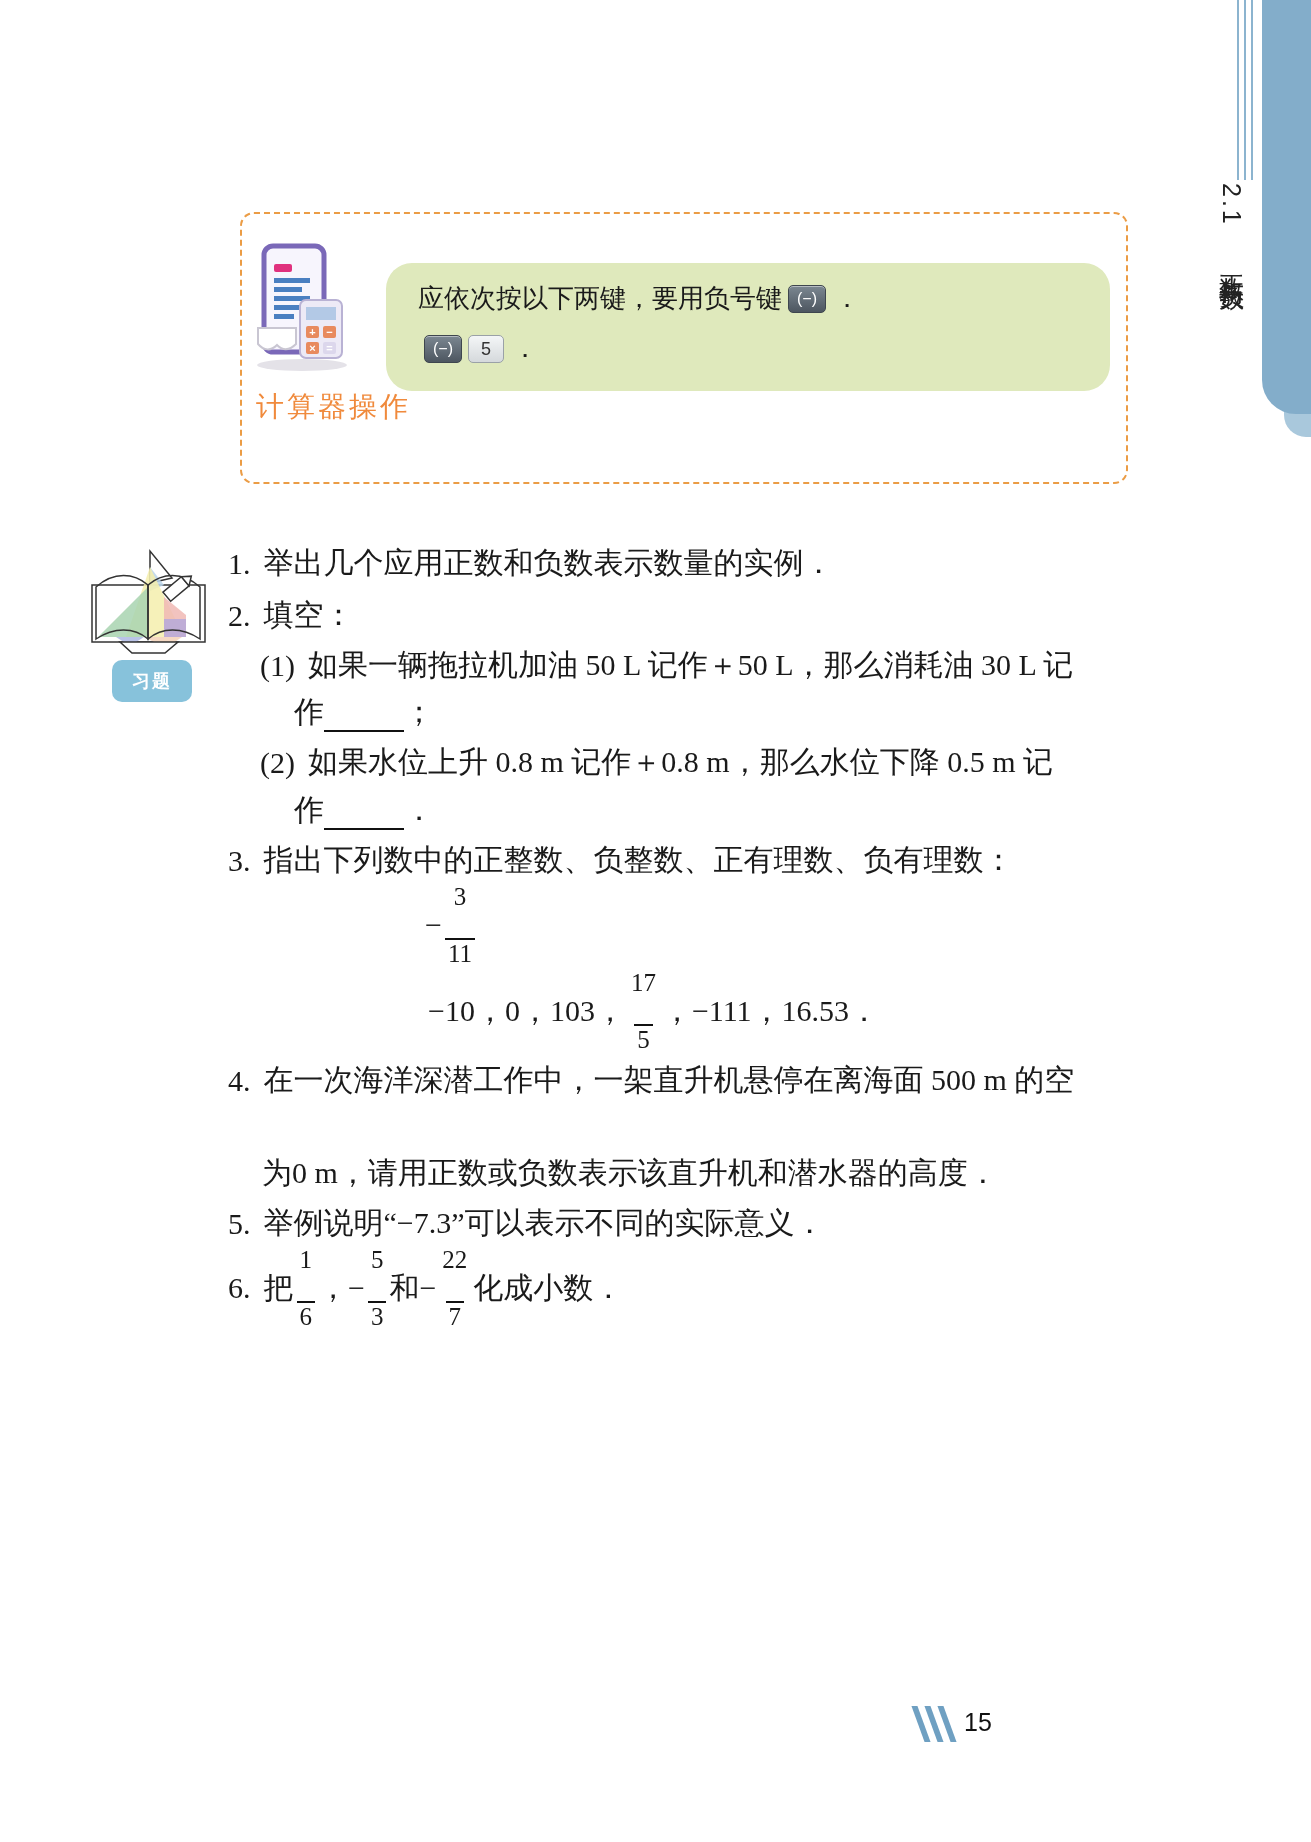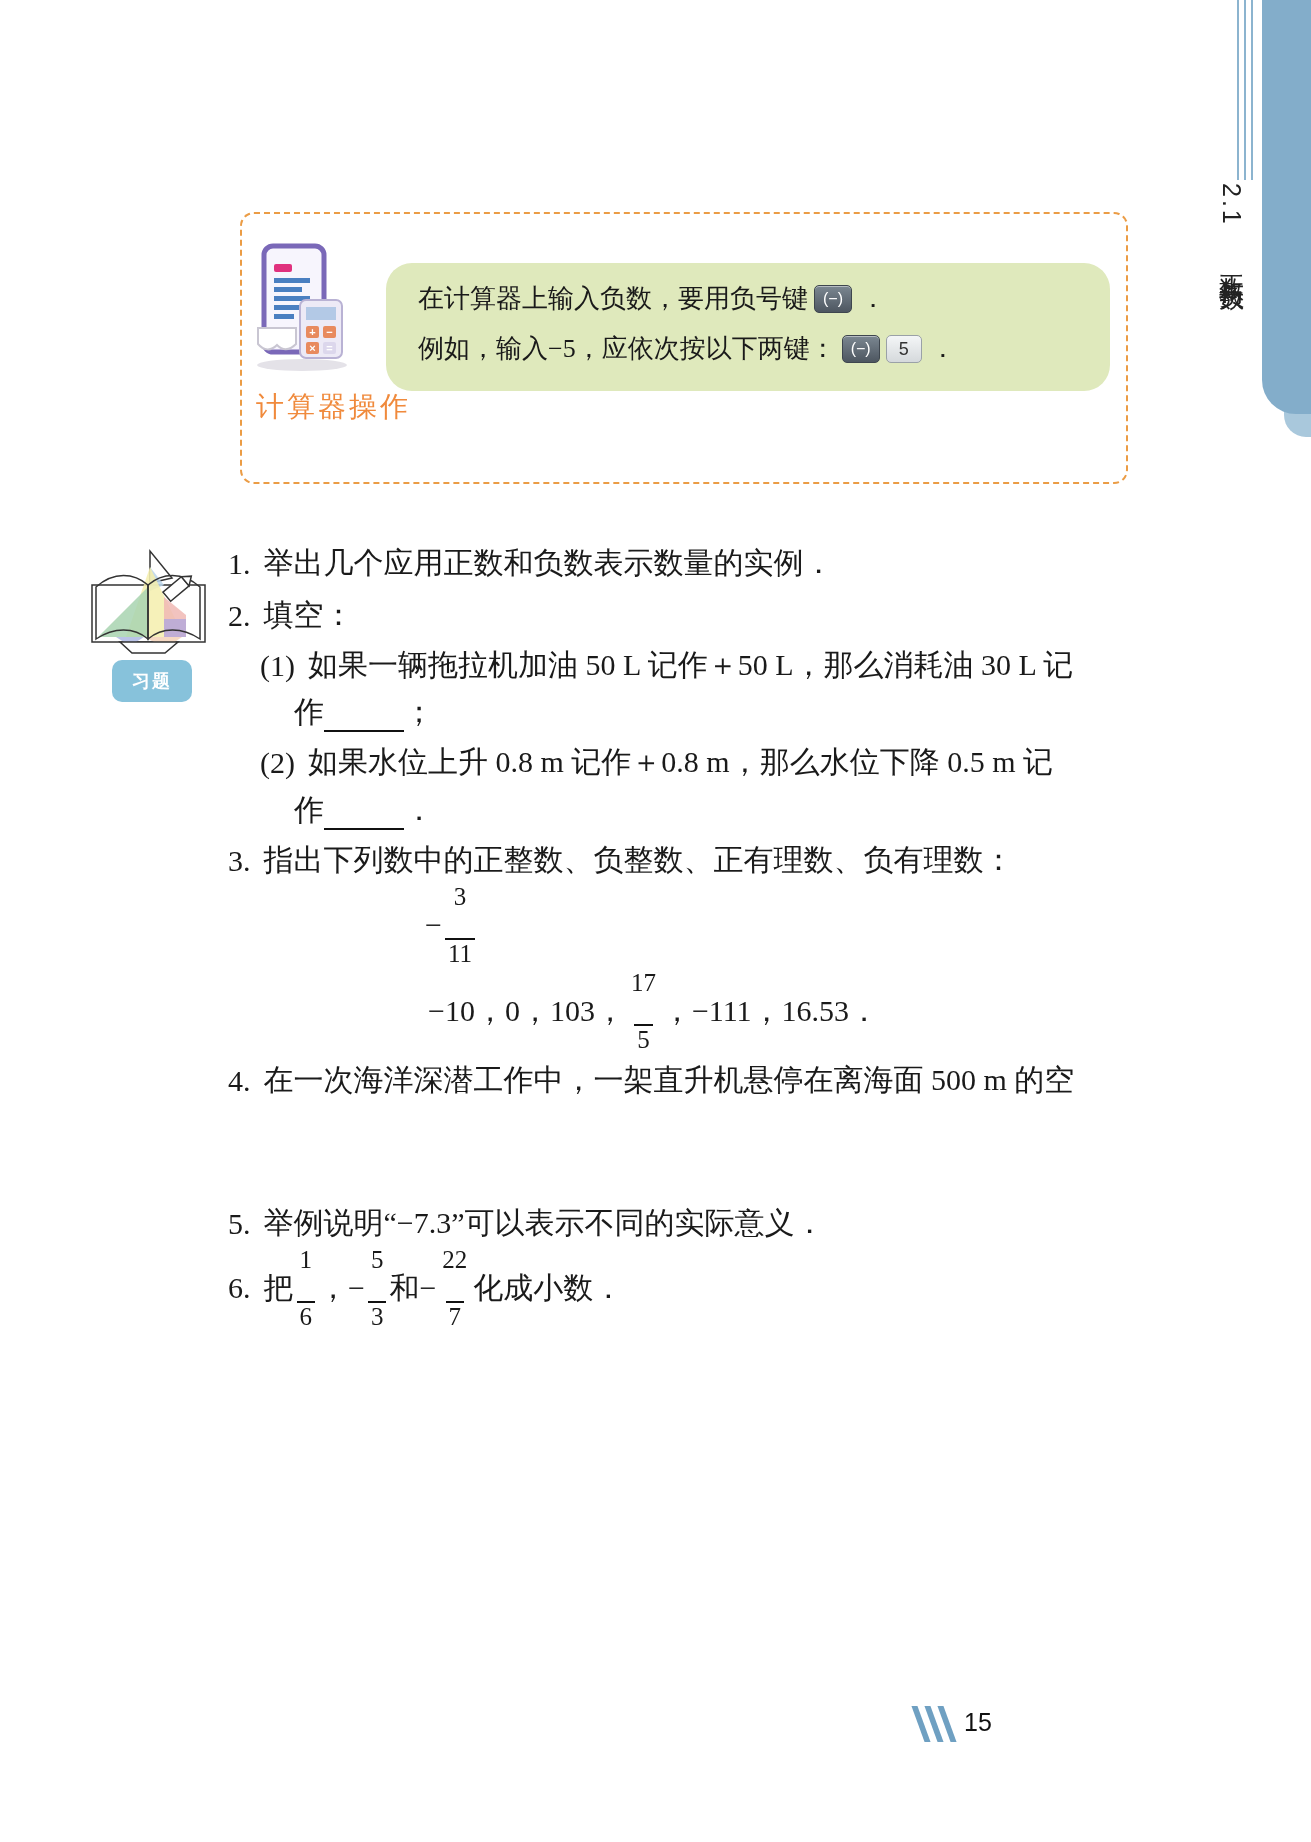--- a/index.html
+++ b/index.html
@@ -98,26 +98,25 @@
       <text x="62.5" y="94" text-anchor="middle" font-size="11" fill="#fff" font-family="Liberation Sans, sans-serif" font-weight="bold">+</text>
       <text x="79.5" y="94" text-anchor="middle" font-size="11" fill="#fff" font-family="Liberation Sans, sans-serif" font-weight="bold">−</text>
       <text x="62.5" y="110" text-anchor="middle" font-size="11" fill="#fff" font-family="Liberation Sans, sans-serif" font-weight="bold">×</text>
       <text x="79.5" y="110" text-anchor="middle" font-size="11" fill="#fff" font-family="Liberation Sans, sans-serif" font-weight="bold">=</text>
     </svg>
   </div>
   <div class="calc-label">计算器操作</div>
 
   <div class="green-box">
     <div class="gb-line gb-line1">
-      <span>在计算器上输入负数，要用负号键</span>
+      <span>应依次按以下两键，要用负号键</span>
       <span class="key key-dark">(−)</span>
       <span class="gb-period">．</span>
     </div>
     <div class="gb-line gb-line2">
-      <span>例如，输入−5，应依次按以下两键：</span>
       <span class="key key-dark">(−)</span>
       <span class="key key-light">5</span>
       <span class="gb-period">．</span>
     </div>
   </div>
 
   <div class="book">
     <svg width="125" height="115" viewBox="0 0 125 115">
       <polygon points="64,6 64,38 86,33" fill="#ffffff" stroke="#333" stroke-width="1.5"></polygon>
       <rect x="6" y="40" width="113" height="57" fill="#ffffff" stroke="#333" stroke-width="1.5"></rect>
@@ -188,20 +187,23 @@
       <span class="num">17</span>
       <span class="den">5</span>
     </span>
     <span>，−111，16.53．</span>
   </div>
 
   <div class="line" style="left:228px; top:1060px;">
     <span class="no">4.</span>
     <span>在一次海洋深潜工作中，一架直升机悬停在离海面 500 m 的空</span>
   </div>
+  <div class="line" style="left:262px; top:1153px;">
+    <span>为0 m，请用正数或负数表示该直升机和潜水器的高度．</span>
+  </div>
 
   <div class="line" style="left:228px; top:1203px;">
     <span class="no">5.</span>
     <span>举例说明“−7.3”可以表示不同的实际意义．</span>
   </div>
 
   <div class="line" style="left:228px; top:1253px; height:70px;">
     <span class="no">6.</span>
     <span>把</span>
     <span class="frac">

